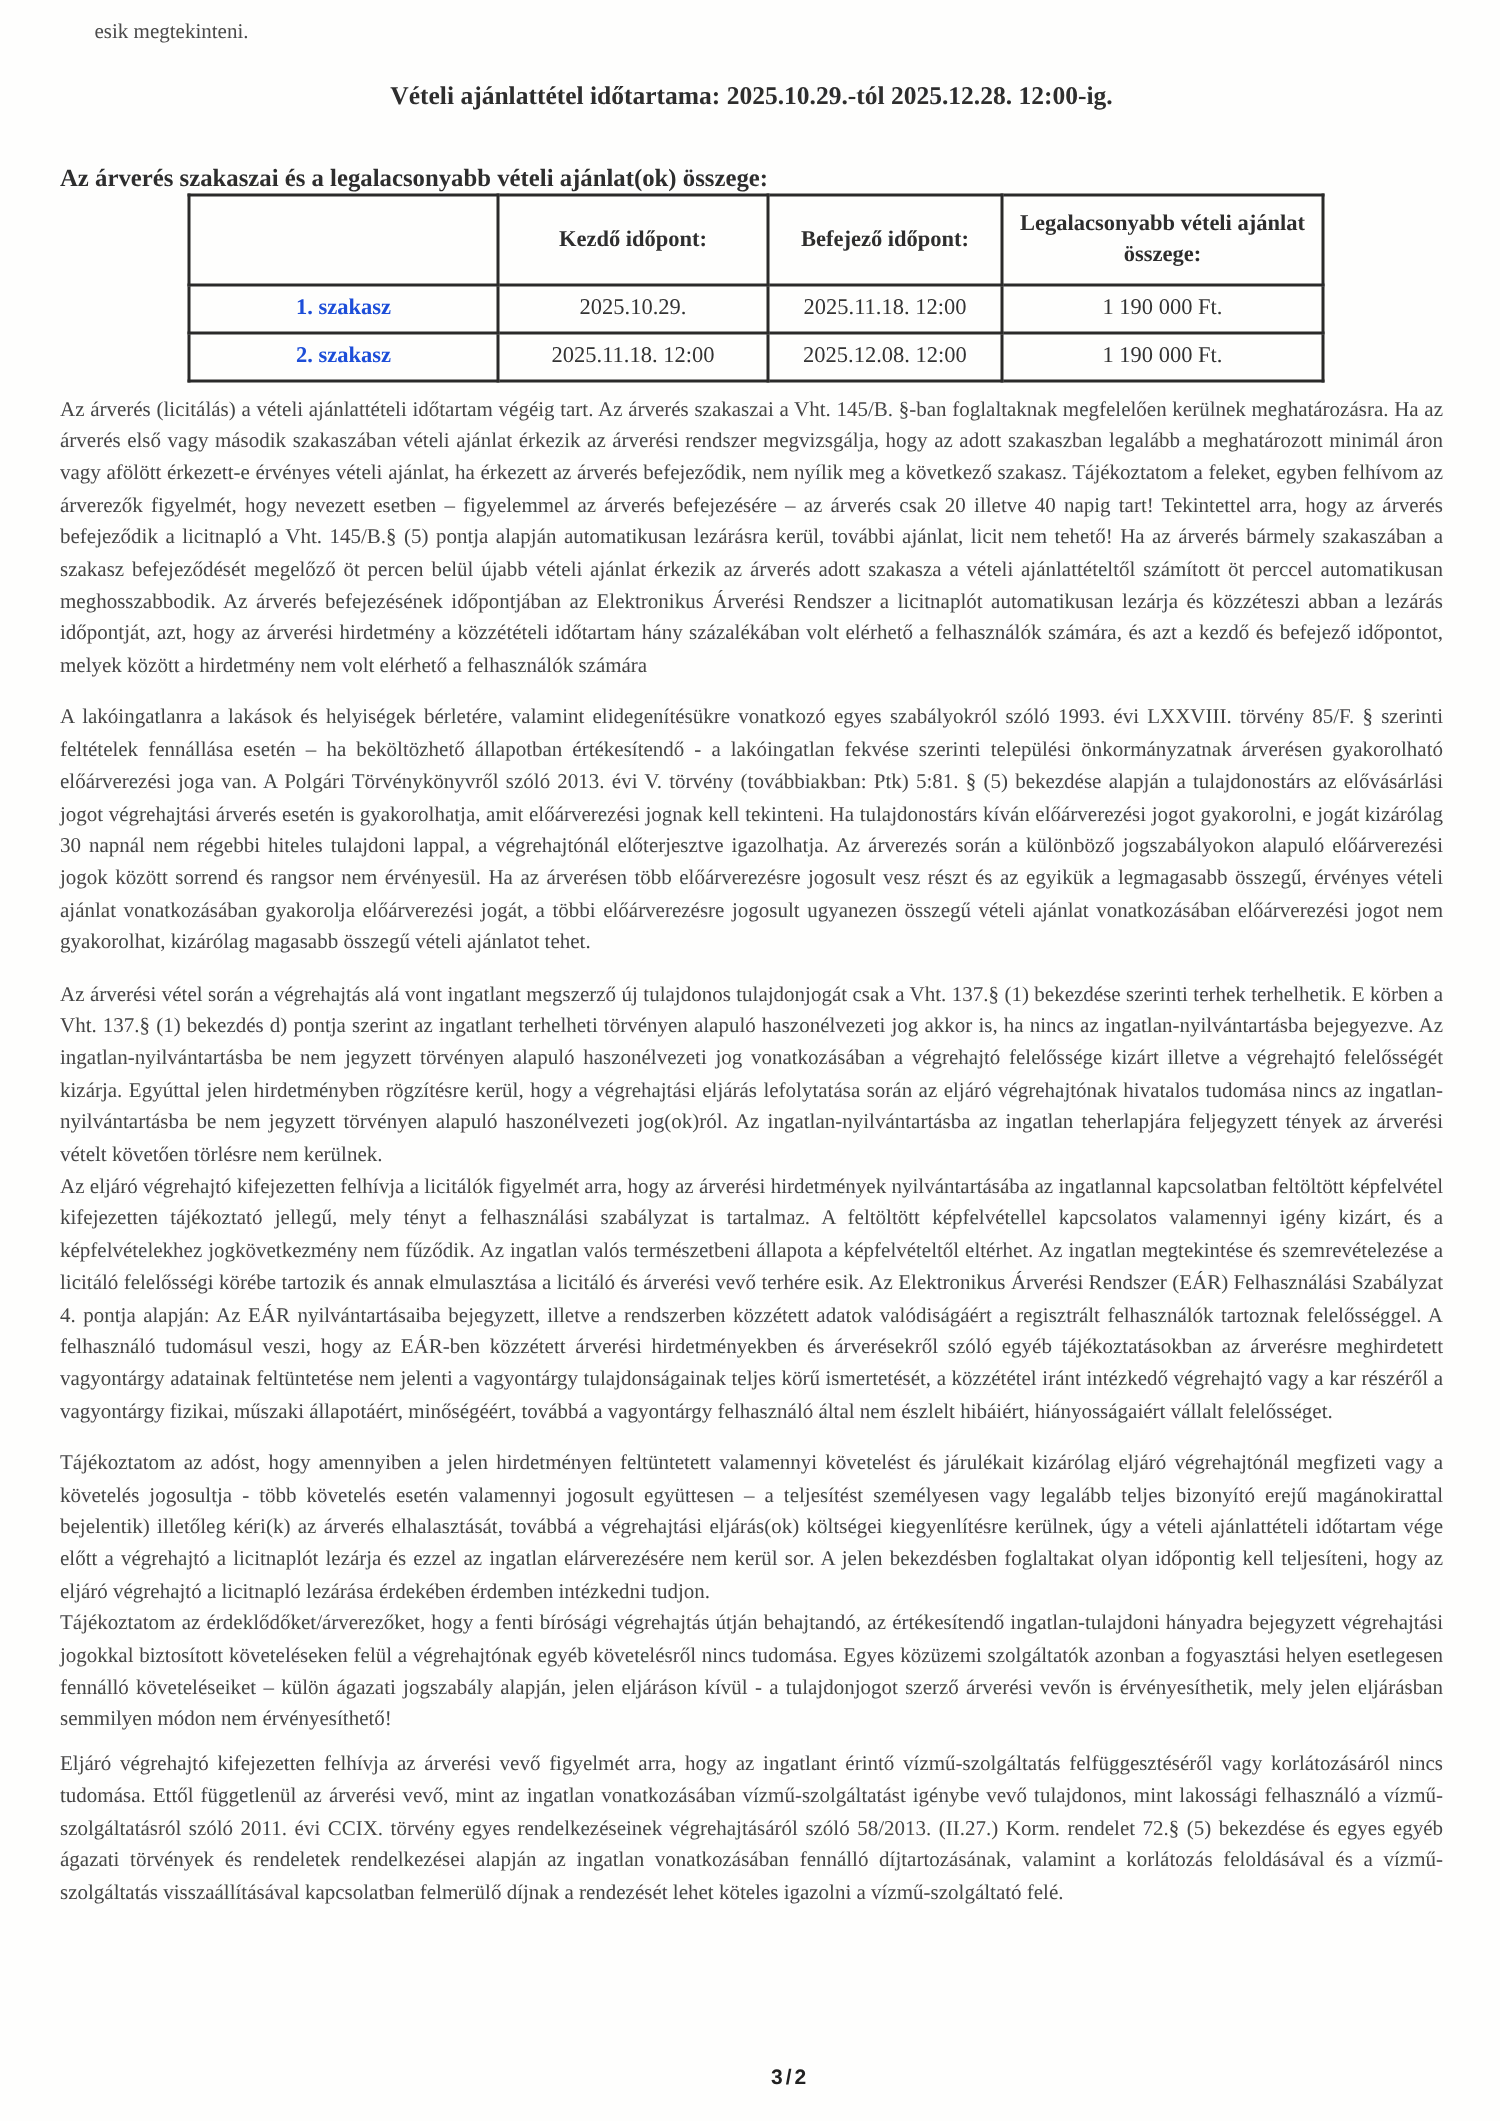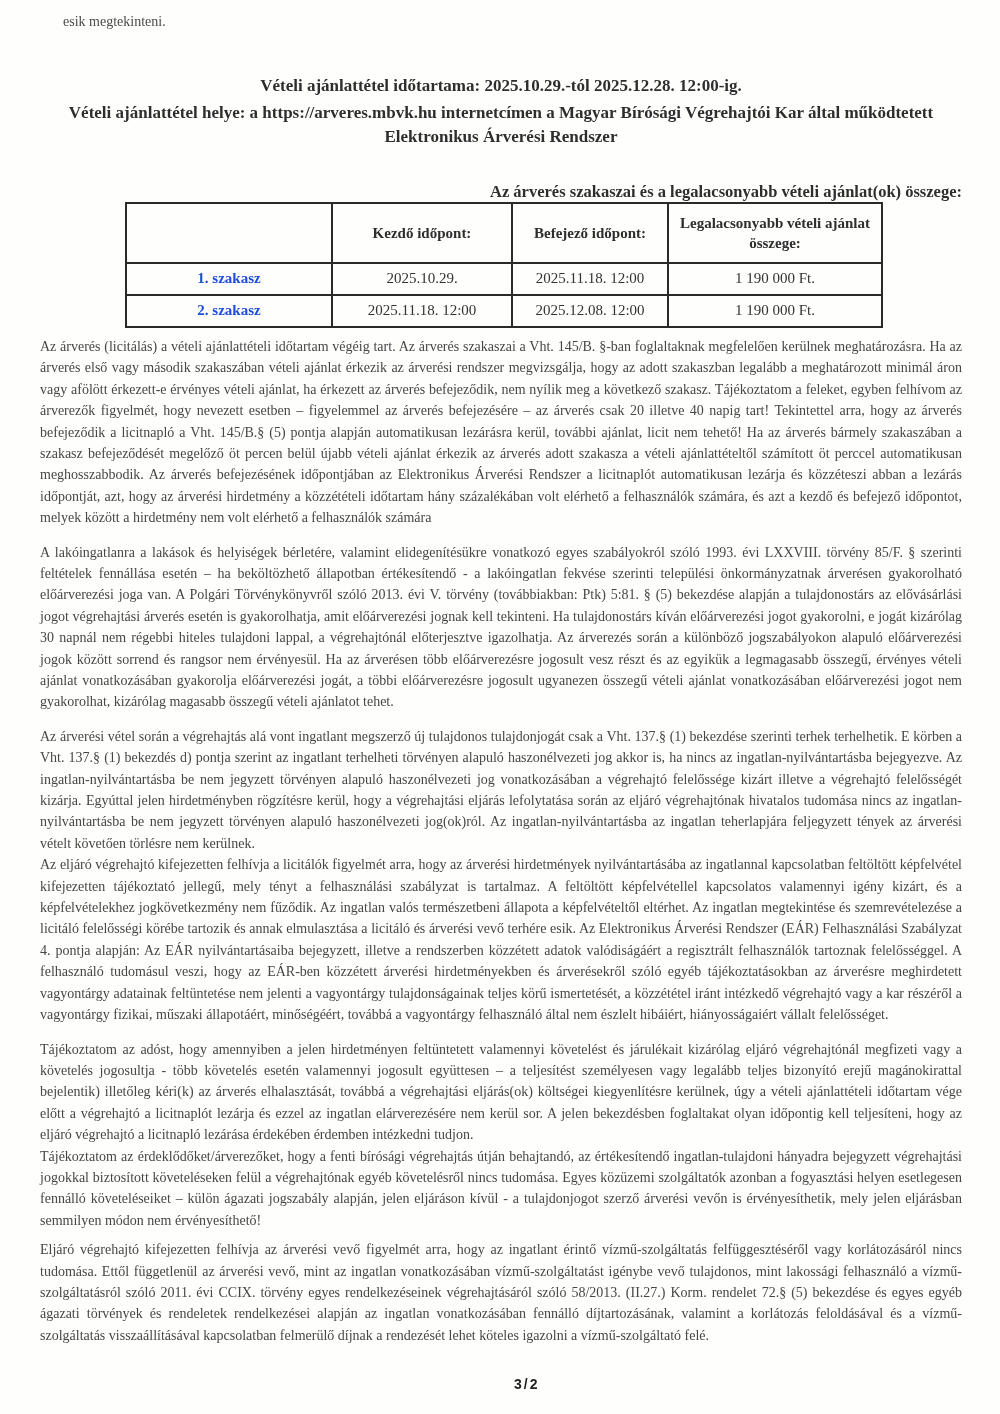--- a/index.html
+++ b/index.html
@@ -22,24 +22,24 @@
     margin-left:23px;
     color:#4a4a4a;
   }
   .heading{
     text-align:center;
     font-weight:bold;
     font-size:17px;
     line-height:1.45;
     color:#2e2e2e;
   }
-  .heading.first{margin-top:44px;}
+  .heading.first{margin-top:22px;}
   .heading.second{margin-top:2px;width:900px;margin-left:auto;margin-right:auto;}
   .table-title{
-    text-align:right;
+    text-align:left;
     font-weight:bold;
     font-size:16.5px;
     margin-top:32px;
     color:#2e2e2e;
   }
   table.phases{
     border-collapse:collapse;
     margin:0 0 0 85px;
     width:756px;
     table-layout:fixed;
@@ -83,21 +83,20 @@
   }
 </style>
 </head>
 <body>
 
 <div class="page">
 
   <div class="top-note">esik megtekinteni.</div>
 
   <div class="heading first">Vételi ajánlattétel időtartama: 2025.10.29.-tól 2025.12.28. 12:00-ig.</div>
-  <div class="heading second">Vételi ajánlattétel helye: a https://arveres.mbvk.hu internetcímen a Magyar Bírósági Végrehajtói Kar által működtetett Elektronikus Árverési Rendszer</div>
 
   <div class="table-title">Az árverés szakaszai és a legalacsonyabb vételi ajánlat(ok) összege:</div>
 
   <table class="phases">
     <colgroup>
         <col class="c1">
         <col class="c2">
         <col class="c3">
         <col class="c4">
       </colgroup>

